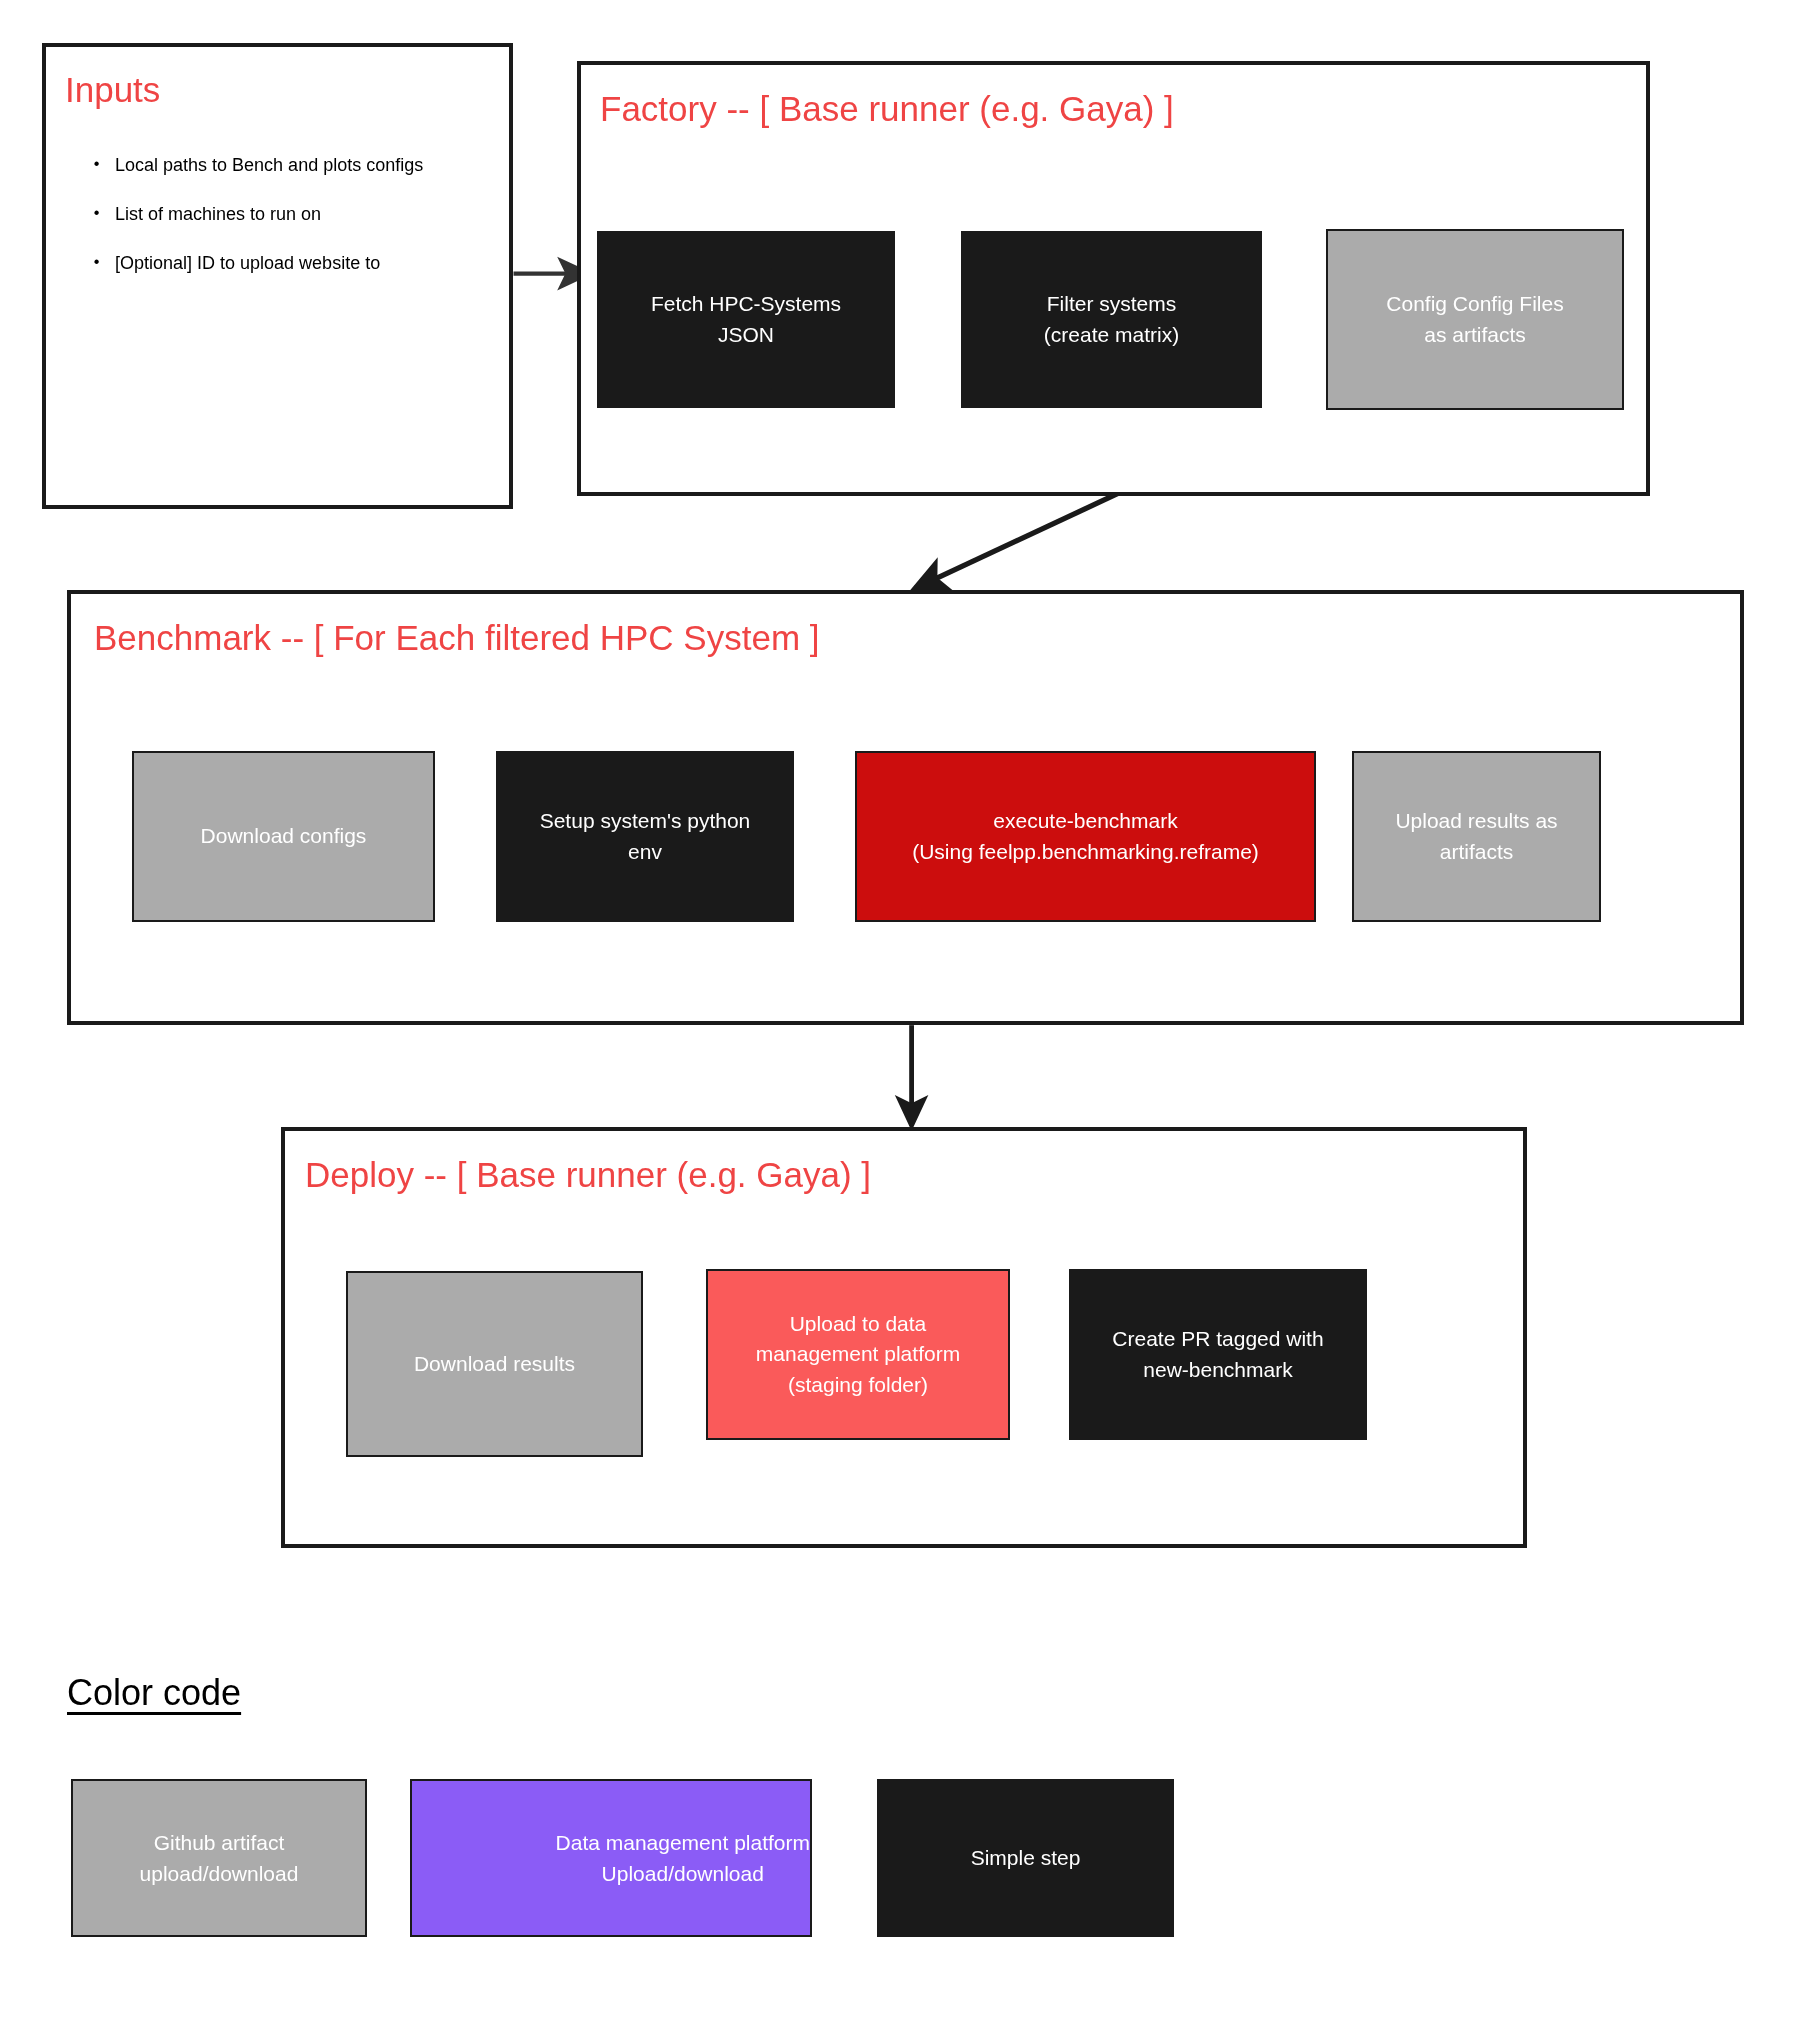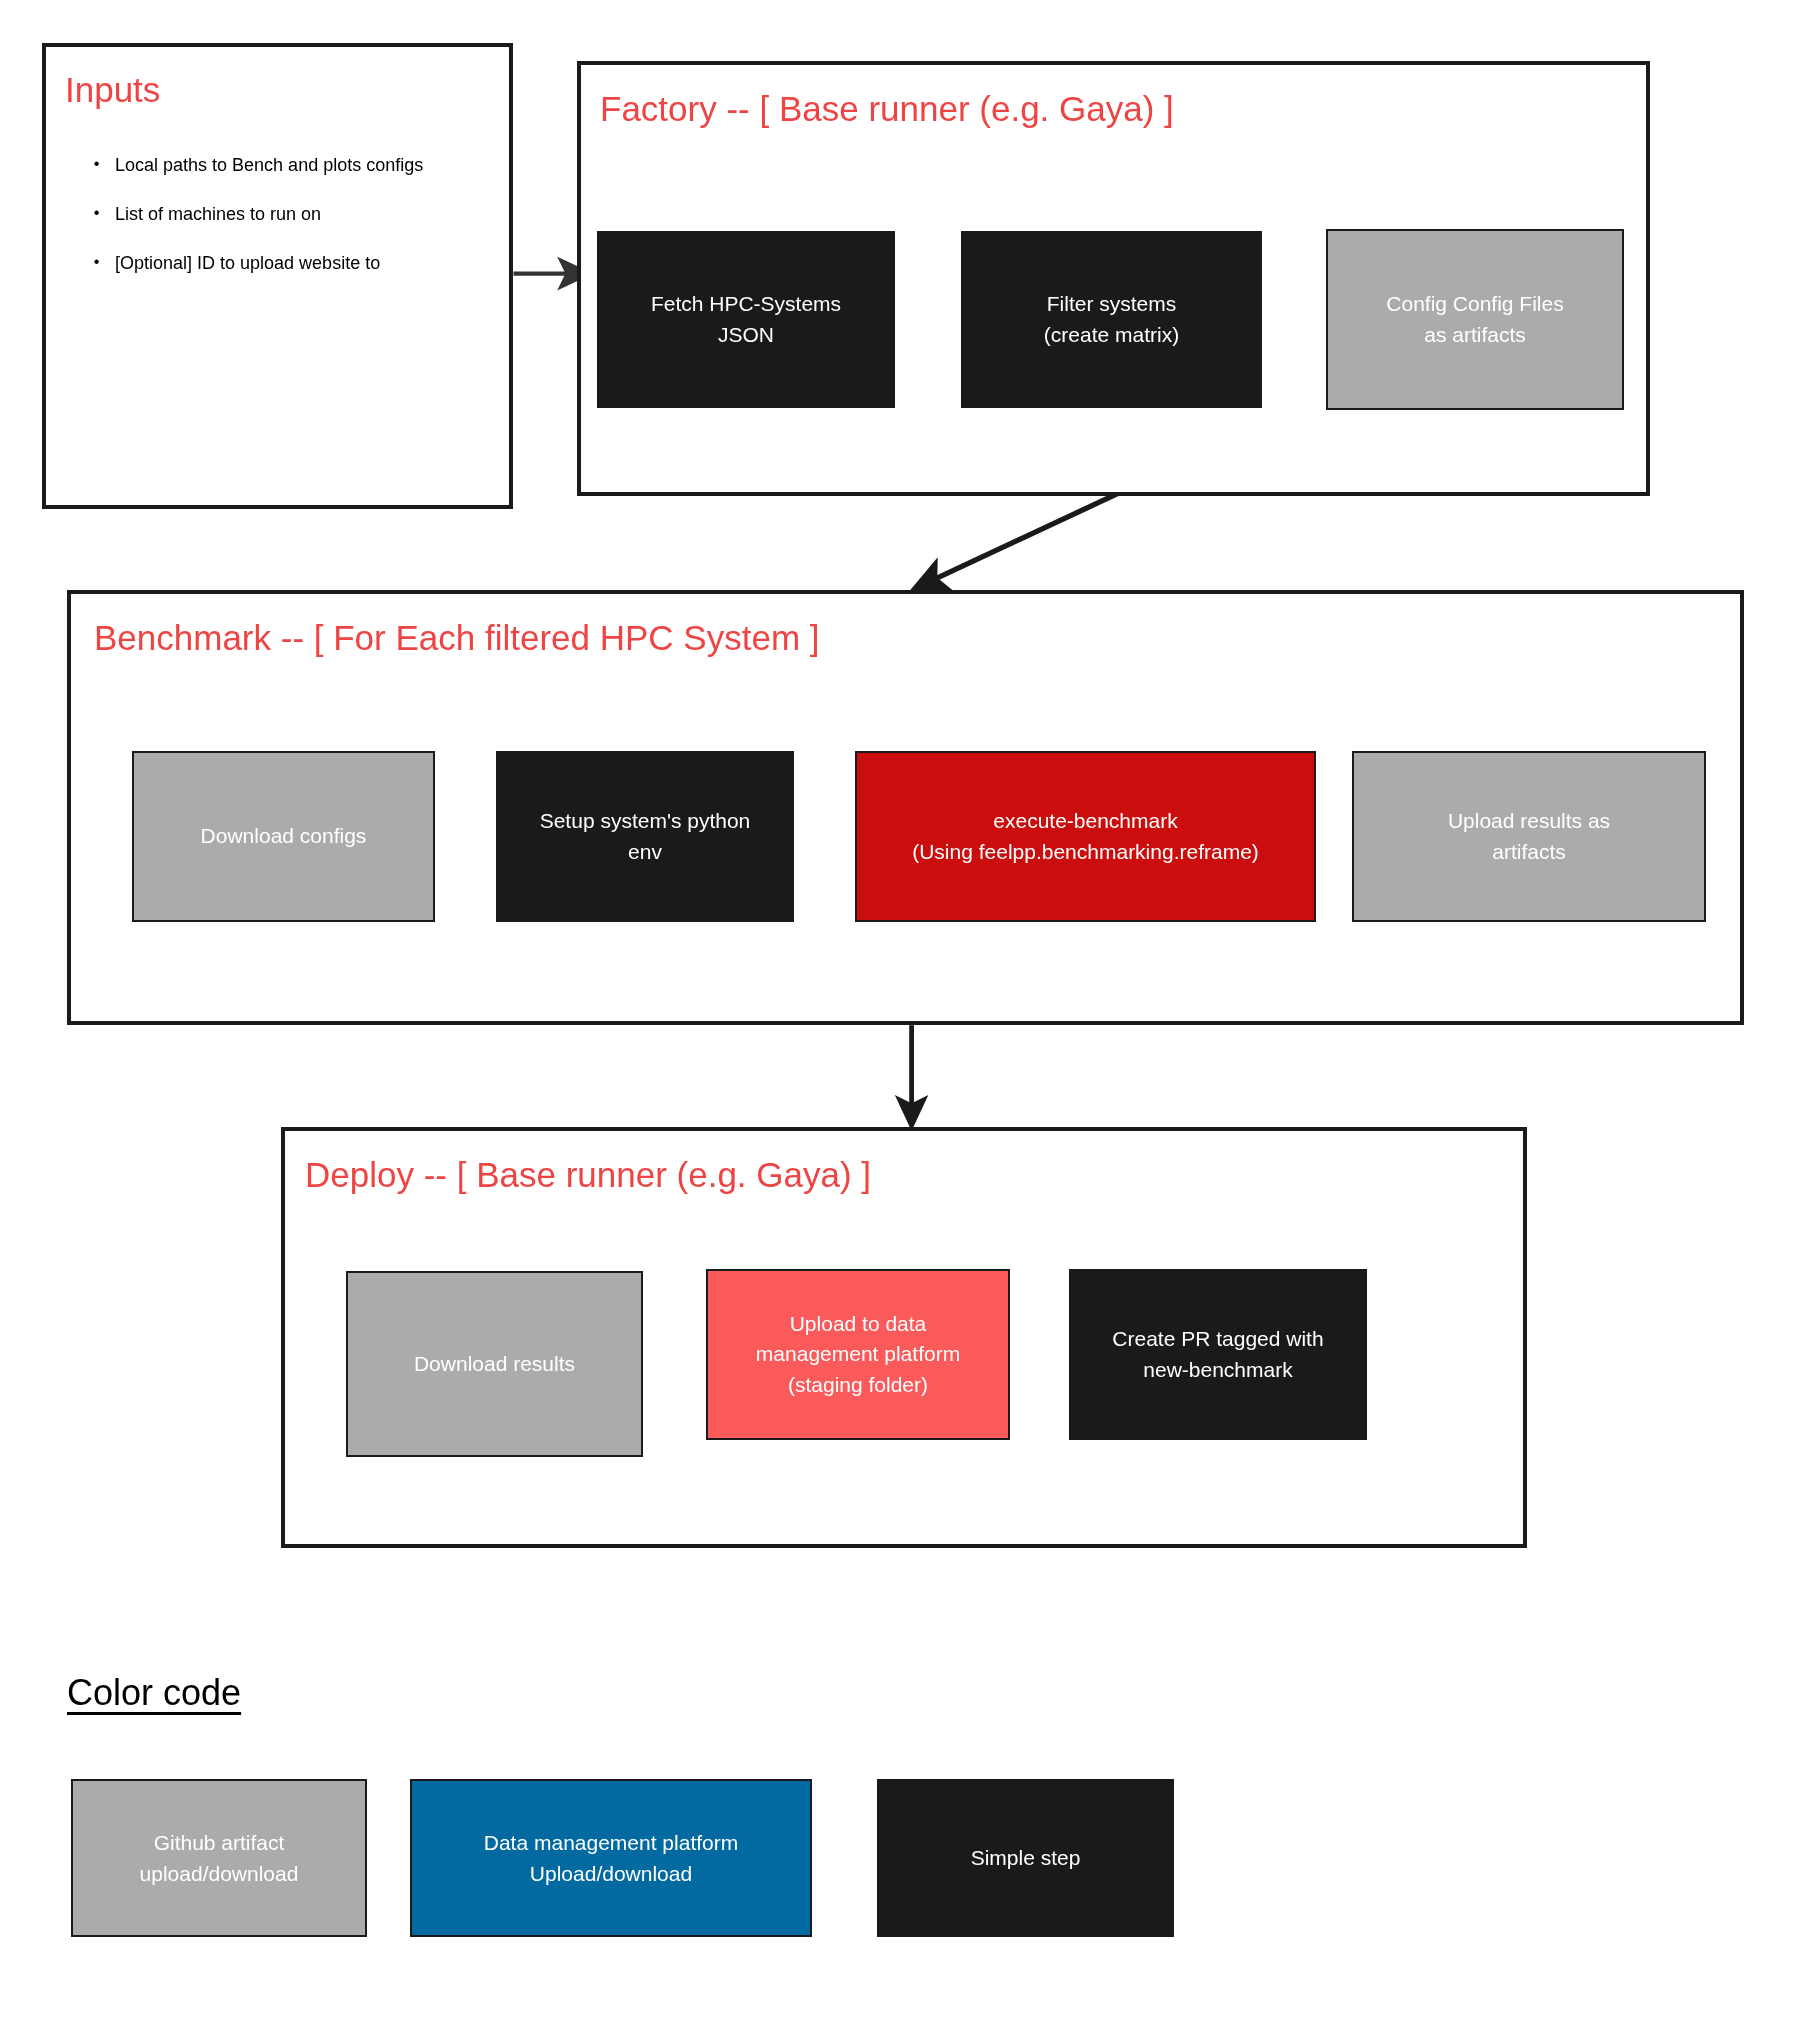--- a/index.html
+++ b/index.html
@@ -101,21 +101,21 @@
     box-sizing: border-box;
     display: flex;
     align-items: center;
     justify-content: center;
     text-align: center;
     color: #ffffff;
     font-size: 21px;
     line-height: 1.5;
   }
   .legend-box.gray   { background: #ababab; border: 2.9px solid #1a1a1a; }
-  .legend-box.salmon { background: #0369a1; border: 2.9px solid #1a1a1a; }
+  .legend-box.salmon { background: #8b5cf6; border: 2.9px solid #1a1a1a; justify-content: flex-end; }
   .legend-box.dark   { background: #1a1a1a; }
 </style>
 </head>
 <body>
 
 <div id="canvas">
 
   <svg id="connectors" viewBox="0 0 3766 4248" xmlns="http://www.w3.org/2000/svg">
     <defs>
       <marker id="ah" markerWidth="9" markerHeight="9" refX="7.2" refY="4.5" orient="auto" markerUnits="strokeWidth">
@@ -178,21 +178,21 @@
     <span style="white-space:pre-line;">Download configs</span>
   </div>
   <div class="step dark" style="left:496px; top:751px; width:298px; height:171px;">
     <span style="white-space:pre-line;">Setup system's python
 env</span>
   </div>
   <div class="step red" style="left:835px; top:751px; width:461px; height:171px;">
     <span style="white-space:pre-line;">execute-benchmark
 (Using feelpp.benchmarking.reframe)</span>
   </div>
-  <div class="step gray" style="left:1352px; top:751px; width:354px; height:171px;">
+  <div class="step gray" style="left:1352px; top:751px; width:249px; height:171px;">
     <span style="white-space:pre-line;">Upload results as
 artifacts</span>
   </div>
 
   <div class="group-box" style="left:281px; top:1127px; width:1246px; height:421px;"></div>
   <div class="group-title" style="left:305px; top:1156px;">Deploy -- [ Base runner (e.g. Gaya) ]</div>
 
   <div class="step gray" style="left:346px; top:1271px; width:297px; height:186px;">
     <span style="white-space:pre-line;">Download results</span>
   </div>

